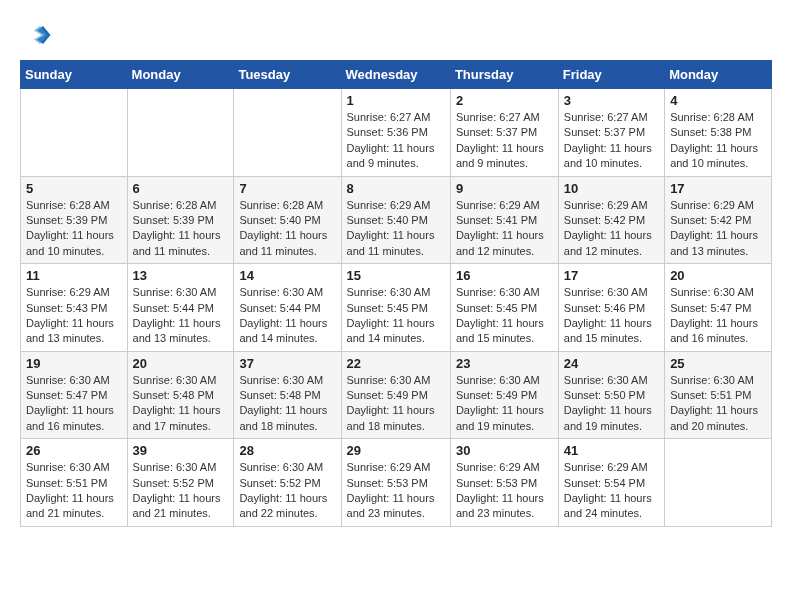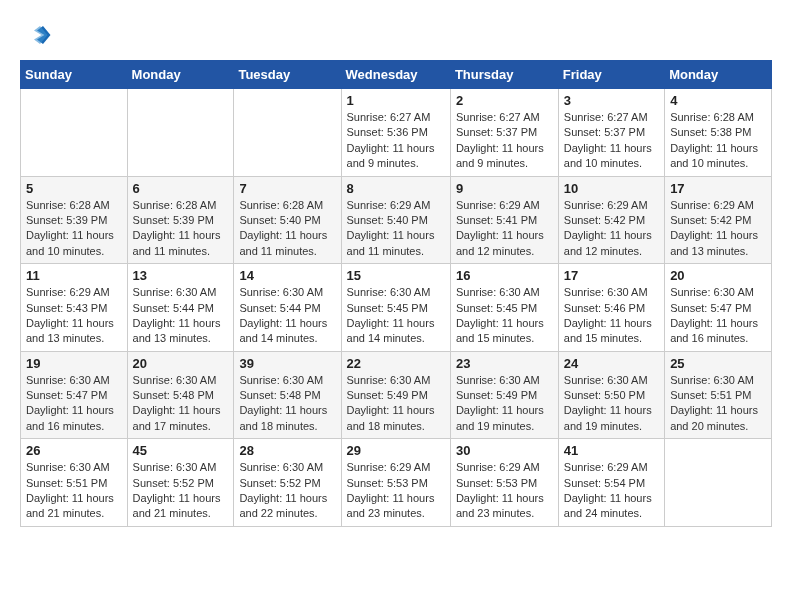--- a/index.html
+++ b/index.html
@@ -247,21 +247,21 @@
 Sunset: 5:47 PM
 Daylight: 11 hours and 16 minutes.</div>
         </td>
         <td>
           <div class="day-num">20</div>
           <div class="day-detail">Sunrise: 6:30 AM
 Sunset: 5:48 PM
 Daylight: 11 hours and 17 minutes.</div>
         </td>
         <td>
-          <div class="day-num">39</div>
+          <div class="day-num">37</div>
           <div class="day-detail">Sunrise: 6:30 AM
 Sunset: 5:48 PM
 Daylight: 11 hours and 18 minutes.</div>
         </td>
         <td>
           <div class="day-num">22</div>
           <div class="day-detail">Sunrise: 6:30 AM
 Sunset: 5:49 PM
 Daylight: 11 hours and 18 minutes.</div>
         </td>
@@ -285,21 +285,21 @@
         </td>
       </tr>
       <tr>
         <td>
           <div class="day-num">26</div>
           <div class="day-detail">Sunrise: 6:30 AM
 Sunset: 5:51 PM
 Daylight: 11 hours and 21 minutes.</div>
         </td>
         <td>
-          <div class="day-num">45</div>
+          <div class="day-num">39</div>
           <div class="day-detail">Sunrise: 6:30 AM
 Sunset: 5:52 PM
 Daylight: 11 hours and 21 minutes.</div>
         </td>
         <td>
           <div class="day-num">28</div>
           <div class="day-detail">Sunrise: 6:30 AM
 Sunset: 5:52 PM
 Daylight: 11 hours and 22 minutes.</div>
         </td>

